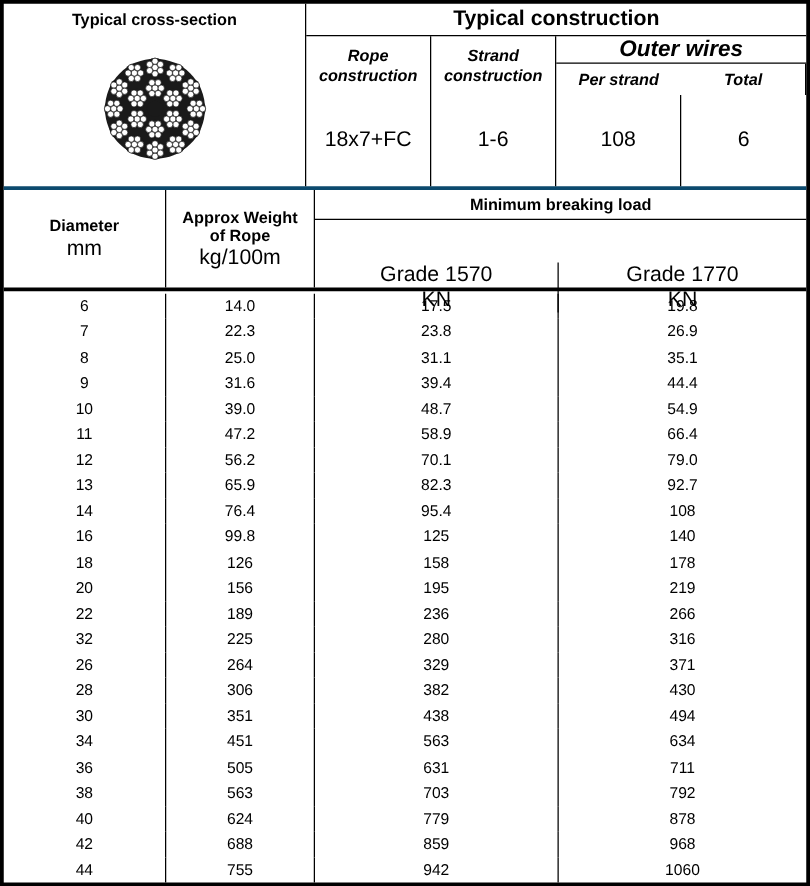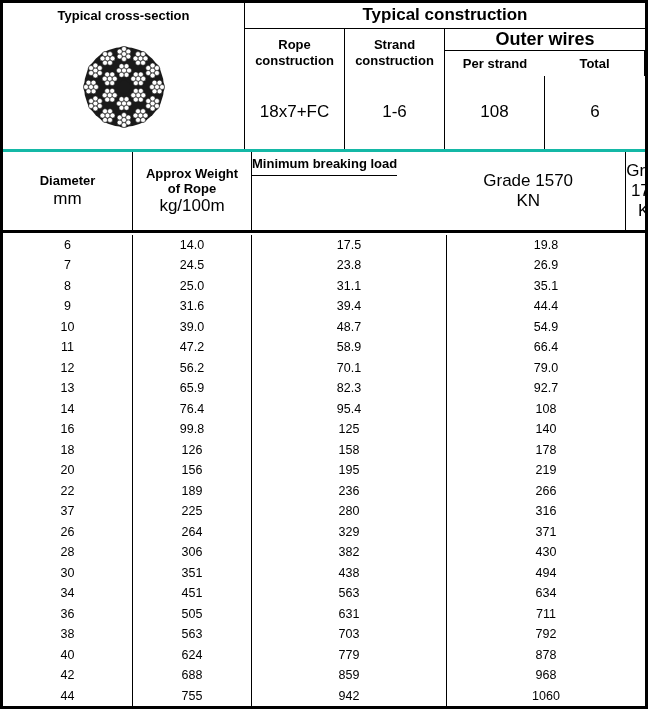--- a/index.html
+++ b/index.html
@@ -42,21 +42,21 @@
   }
   .hdr-reg {
     font-weight: normal;
     font-size: 17px;
   }
 
   
   #top-block {
     display: flex;
     height: 146px;
-    border-bottom: 3px solid #14b8a6;
+    border-bottom: 3px solid #0c4a6e;
   }
   #xsection-col {
     width: 242px;
     box-sizing: border-box;
     border-right: 1px solid #000;
     display: flex;
     flex-direction: column;
   }
   #xsection-title {
     height: 26px;
@@ -81,20 +81,21 @@
     height: 26px;
     flex: none;
     border-bottom: 1px solid #000;
     font-weight: bold;
     font-size: 17px;
   }
   #construction-headrow {
     flex: none;
     display: flex;
     height: 47px;
+    font-style: italic;
   }
   #construction-valuerow {
     flex: 1;
     display: flex;
   }
 
   .col-rope { width: 100px; }
   .col-strand { width: 100px; }
   .col-total { width: 100px; }
   .col-perstrand { flex: 1; }
@@ -124,21 +125,21 @@
     flex: none;
   }
   .col-dia { width: 130px; }
   .col-weight { width: 119px; }
   .col-g1570 { width: 195px; }
   .col-g1770 { flex: 1; }
 
   #mbl-group {
     flex: 1;
     display: flex;
-    flex-direction: row;
+    flex-direction: column;
     gap: 34px;
   }
   #mbl-label {
     height: 24px;
     flex: none;
     border-bottom: 1px solid #000;
     font-weight: bold;
     font-size: 13px;
   }
   #mbl-sub {
@@ -387,21 +388,21 @@
 
   <div id="data-body">
       <div class="data-row">
         <div class="cell bdr-r col-dia">6</div>
         <div class="cell bdr-r col-weight">14.0</div>
         <div class="cell bdr-r col-g1570">17.5</div>
         <div class="cell col-g1770">19.8</div>
       </div>
       <div class="data-row">
         <div class="cell bdr-r col-dia">7</div>
-        <div class="cell bdr-r col-weight">24.5</div>
+        <div class="cell bdr-r col-weight">22.3</div>
         <div class="cell bdr-r col-g1570">23.8</div>
         <div class="cell col-g1770">26.9</div>
       </div>
       <div class="data-row">
         <div class="cell bdr-r col-dia">8</div>
         <div class="cell bdr-r col-weight">25.0</div>
         <div class="cell bdr-r col-g1570">31.1</div>
         <div class="cell col-g1770">35.1</div>
       </div>
       <div class="data-row">
@@ -458,21 +459,21 @@
         <div class="cell bdr-r col-g1570">195</div>
         <div class="cell col-g1770">219</div>
       </div>
       <div class="data-row">
         <div class="cell bdr-r col-dia">22</div>
         <div class="cell bdr-r col-weight">189</div>
         <div class="cell bdr-r col-g1570">236</div>
         <div class="cell col-g1770">266</div>
       </div>
       <div class="data-row">
-        <div class="cell bdr-r col-dia">37</div>
+        <div class="cell bdr-r col-dia">32</div>
         <div class="cell bdr-r col-weight">225</div>
         <div class="cell bdr-r col-g1570">280</div>
         <div class="cell col-g1770">316</div>
       </div>
       <div class="data-row">
         <div class="cell bdr-r col-dia">26</div>
         <div class="cell bdr-r col-weight">264</div>
         <div class="cell bdr-r col-g1570">329</div>
         <div class="cell col-g1770">371</div>
       </div>

